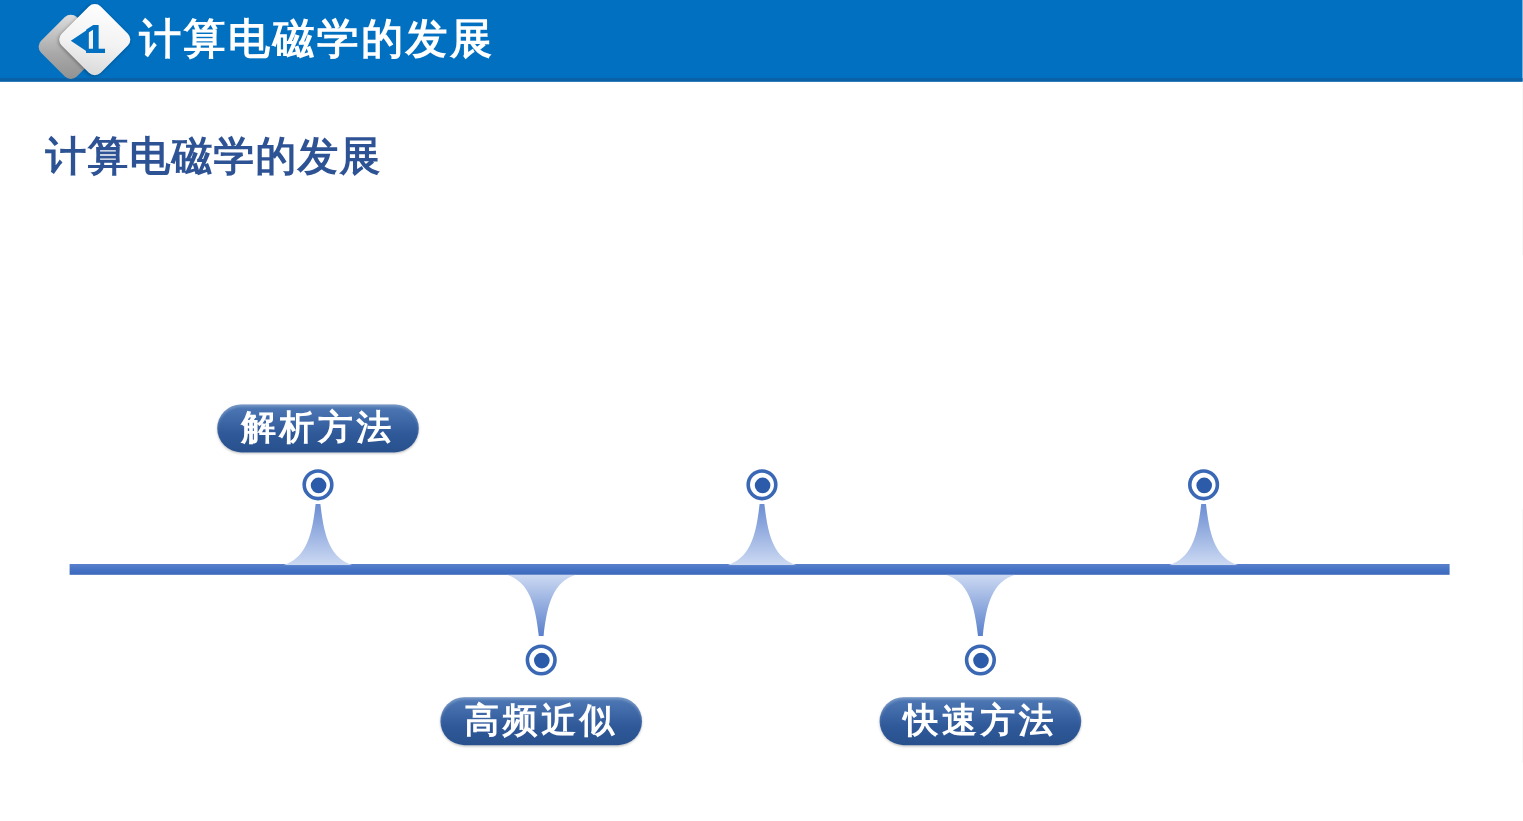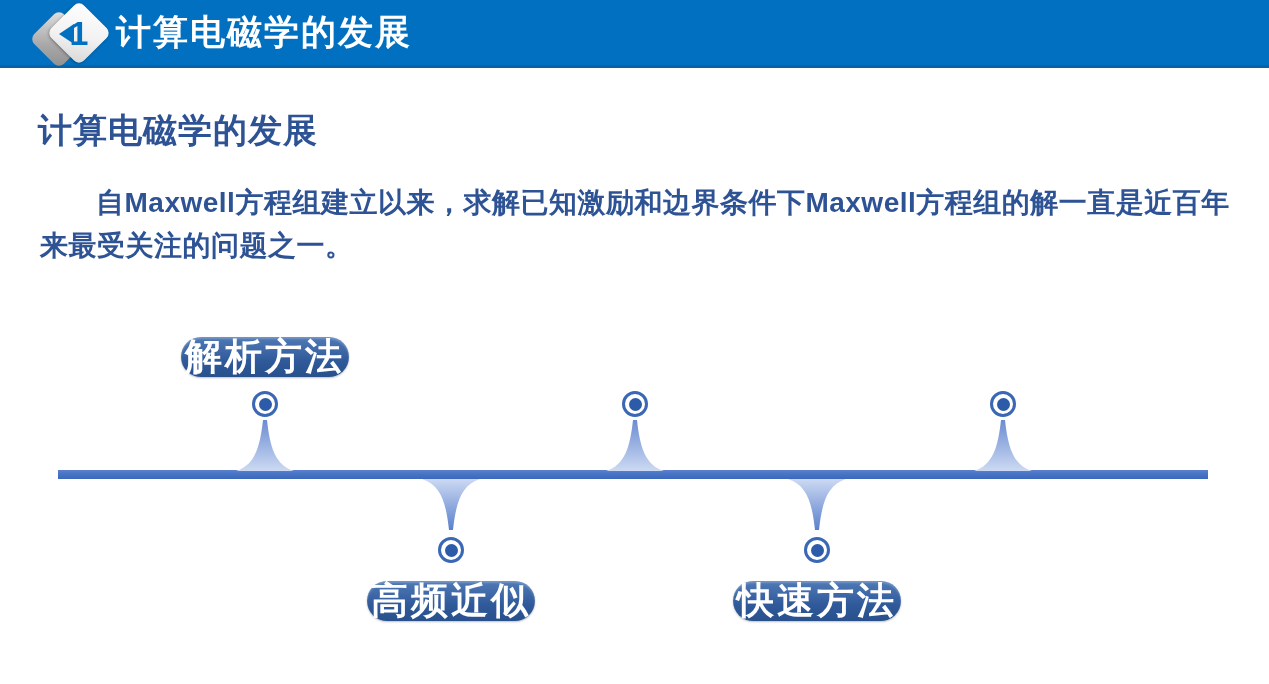--- a/index.html
+++ b/index.html
@@ -67,21 +67,21 @@
     position:absolute; left:58px; top:470px; width:1150px; height:9px;
     background:linear-gradient(180deg,#5a80cc 0%,#4472c4 55%,#3c68ba 100%);
   }
   .pill {
     position:absolute; width:168px; height:40px; border-radius:40px;
     background:linear-gradient(180deg,#4f7ab6 0%,#30599a 60%,#27508c 100%);
     display:flex; align-items:center; justify-content:center;
     box-shadow:inset 0 2px 2px rgba(255,255,255,0.22), 0 1px 2px rgba(0,0,0,0.25);
   }
   .pill span {
-    color:#ffffff; font-size:37px; font-weight:bold; letter-spacing:3px;
+    color:#ffffff; font-size:29px; font-weight:bold; letter-spacing:3px;
   }
   .marker {
     position:absolute; width:26px; height:26px; border-radius:50%;
     background:#ffffff; border:3px solid #3a68b5;
     display:flex; align-items:center; justify-content:center;
   }
   .marker .dot {
     width:13px; height:13px; border-radius:50%; background:#2b5ba9;
   }
   .spike { position:absolute; width:60px; height:54px; }
@@ -103,21 +103,20 @@
       <div class="diamond-back"></div>
       <div class="diamond-front"></div>
       <div class="arrow-left"></div>
       <div class="badge-num">1</div>
     </div>
     <div class="header-title">计算电磁学的发展</div>
   </div>
 
   <div class="section-title">计算电磁学的发展</div>
 
-  <div class="intro">自Maxwell方程组建立以来，求解已知激励和边界条件下Maxwell方程组的解一直是近百年来最受关注的问题之一。</div>
 
   <div class="timeline">
 
     <div class="tl-bar"></div>
 
     <svg width="0" height="0" style="position:absolute" aria-hidden="true">
       <defs>
         <linearGradient id="gradUp" x1="0" y1="0" x2="0" y2="1">
           <stop offset="0" stop-color="#6b8dd2"></stop>
           <stop offset="1" stop-color="#ccd9f2"></stop>

